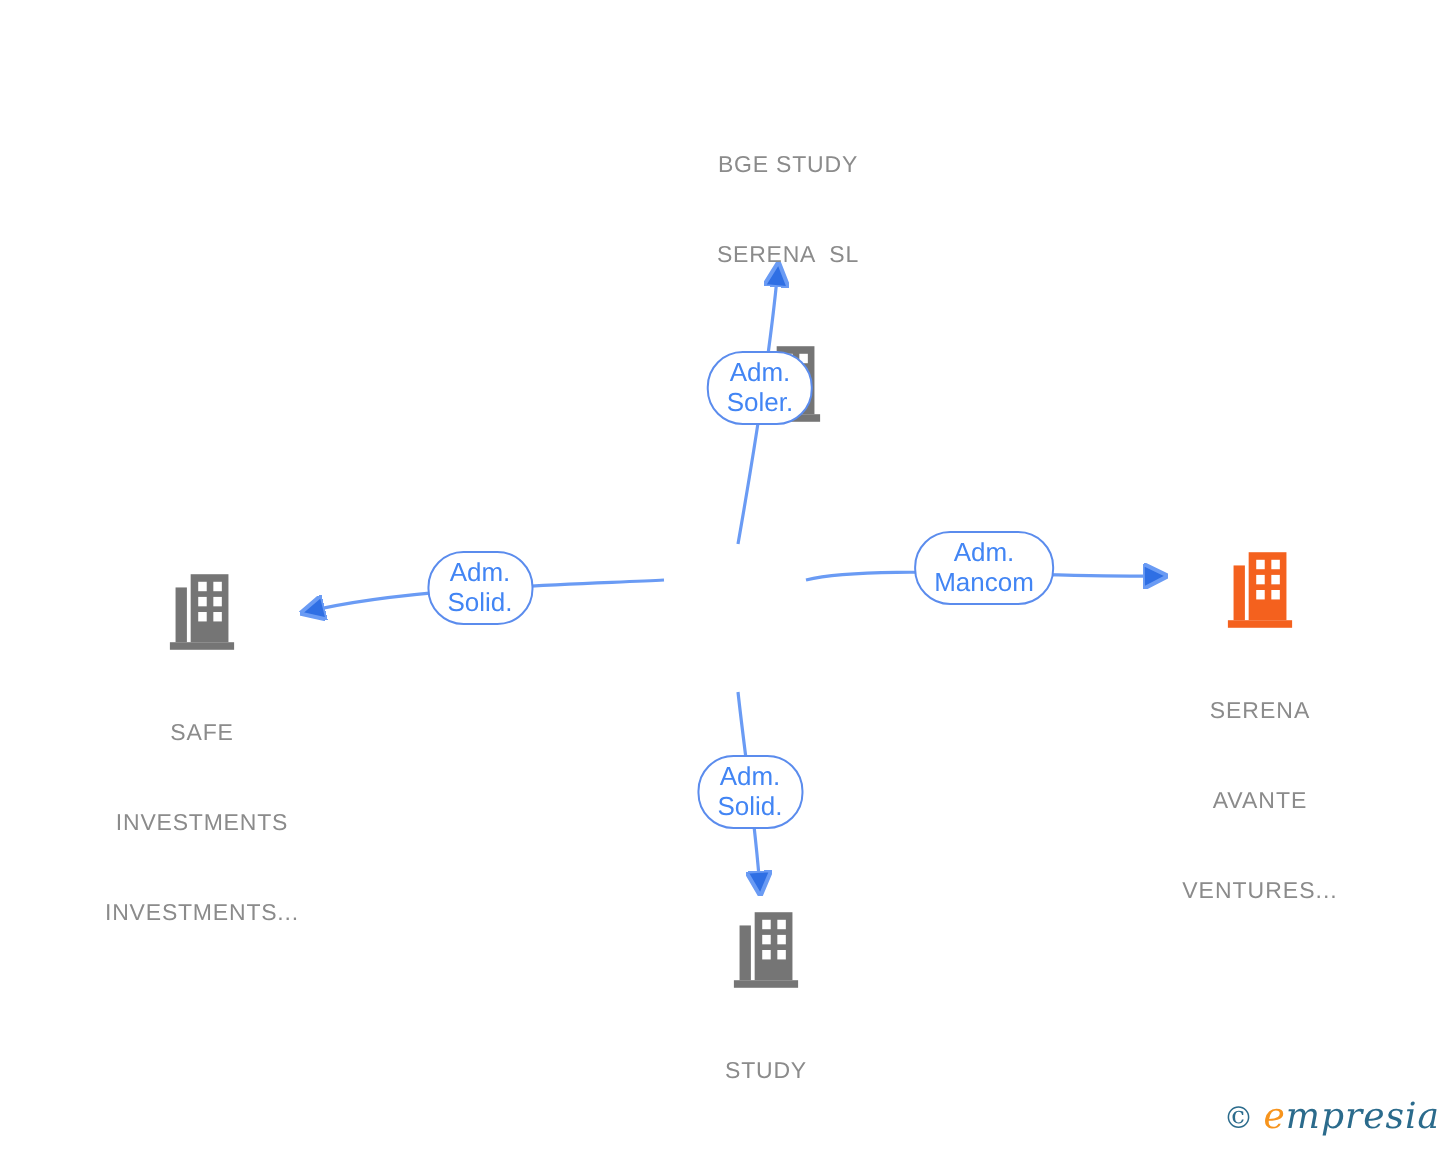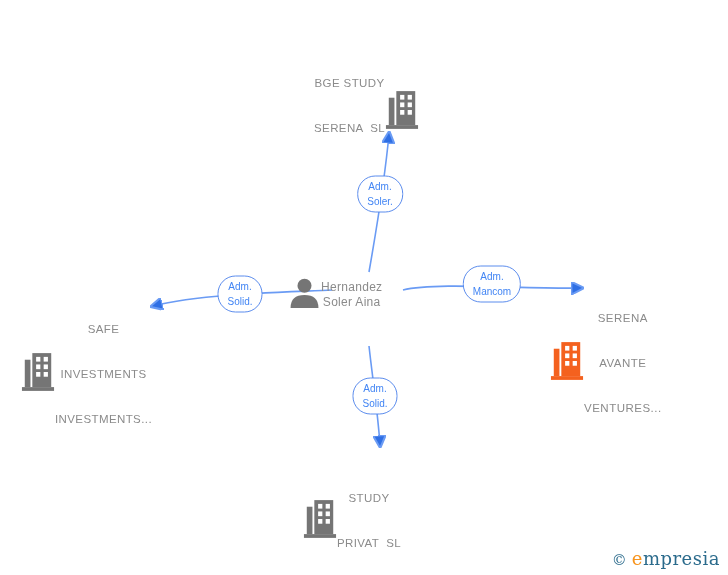--- a/index.html
+++ b/index.html
@@ -2,45 +2,45 @@
 <html style="--icon-gray: #757575; --icon-orange: #F4611E; --text-gray: #8B8B8B; --edge-blue: #6A9BF4; --arrow-blue: #2F6FE4; --label-border: #5B8CED; --label-text: #4285F4; --brand-teal: #2B6B8C; --brand-orange: #F7941D;"><head>
 <meta charset="utf-8">
 <style>
   html,body{margin:0;padding:0;background:#fff;}
   .stage{
     position:relative;width:728px;height:575px;background:#ffffff;overflow:hidden;
     font-family:"Liberation Sans","DejaVu Sans",sans-serif;
   }
   .edges{position:absolute;left:0;top:0;width:728px;height:575px;}
   .edges path{fill:none;stroke:var(--edge-blue);stroke-width:1.6;}
-  .node{position:absolute;width:160px;display:flex;flex-direction:row;align-items:center;}
+  .node{position:absolute;width:160px;display:flex;flex-direction:column;align-items:center;}
   .node .ico{flex:0 0 auto;}
   .nlabel{
     text-align:center;font-size:11.5px;line-height:15px;color:var(--text-gray);
     letter-spacing:.4px;white-space:pre-wrap;margin-top:5px;
   }
   .node-top .nlabel{margin-top:0;margin-bottom:7px;}
   .nlabel.bold{font-weight:400;letter-spacing:.5px;}
   .pname{
     text-align:center;font-size:12px;line-height:15px;color:var(--text-gray);
     letter-spacing:.3px;margin-top:4px;
   }
   .elabel{
     position:absolute;transform:translate(-50%,-50%);
     background:#fff;border:1.5px solid var(--label-border);border-radius:18px;
     padding:2px 9px 3px;text-align:center;color:var(--label-text);
-    font-size:10px;line-height:15px;
+    font-size:13px;line-height:15px;
   }
   .elabel span{display:block;}
   .brand{
     position:absolute;right:8px;bottom:6px;display:flex;align-items:baseline;gap:5px;
     font-family:"DejaVu Serif","Liberation Serif",serif;
   }
   .brand .copy{color:var(--brand-teal);font-size:15px;}
-  .brand .word{font-size:18px;letter-spacing:.5px;}
+  .brand .word{font-style:italic;font-size:18px;letter-spacing:.5px;}
   .brand .word .e{color:var(--brand-orange);}
   .brand .word .rest{color:var(--brand-teal);}
   svg .bfill{fill:var(--icon-gray);}
   svg .ofill{fill:var(--icon-orange);}
 </style>
 </head>
 <body>
 
 <div class="stage">
 
@@ -131,30 +131,20 @@
         <rect x="16" y="20" width="4.5" height="5"></rect>
           <rect x="24" y="20" width="4.5" height="5"></rect>
       </g>
     </svg>
     <div class="nlabel">
       <div>STUDY</div>
       <div>PRIVAT  SL</div>
     </div>
   </div>
 
-  <div class="node" style="left:288px;top:276px;">
-    <svg class="ico" width="33" height="33" viewBox="0 0 32 32">
-      <circle class="bfill" cx="16" cy="8.5" r="6.8"></circle>
-      <path class="bfill" d="M2.5 30 Q2.5 17.5 16 17.5 Q29.5 17.5 29.5 30 Z"></path>
-    </svg>
-    <div class="pname">
-      <div>Hernandez</div>
-      <div>Soler Aina</div>
-    </div>
-  </div>
 
   <div class="elabel" style="left:380px;top:194px;">
     <span>Adm.</span>
       <span>Soler.</span>
   </div>
   <div class="elabel" style="left:492px;top:284px;">
     <span>Adm.</span>
       <span>Mancom</span>
   </div>
   <div class="elabel" style="left:240px;top:294px;">

